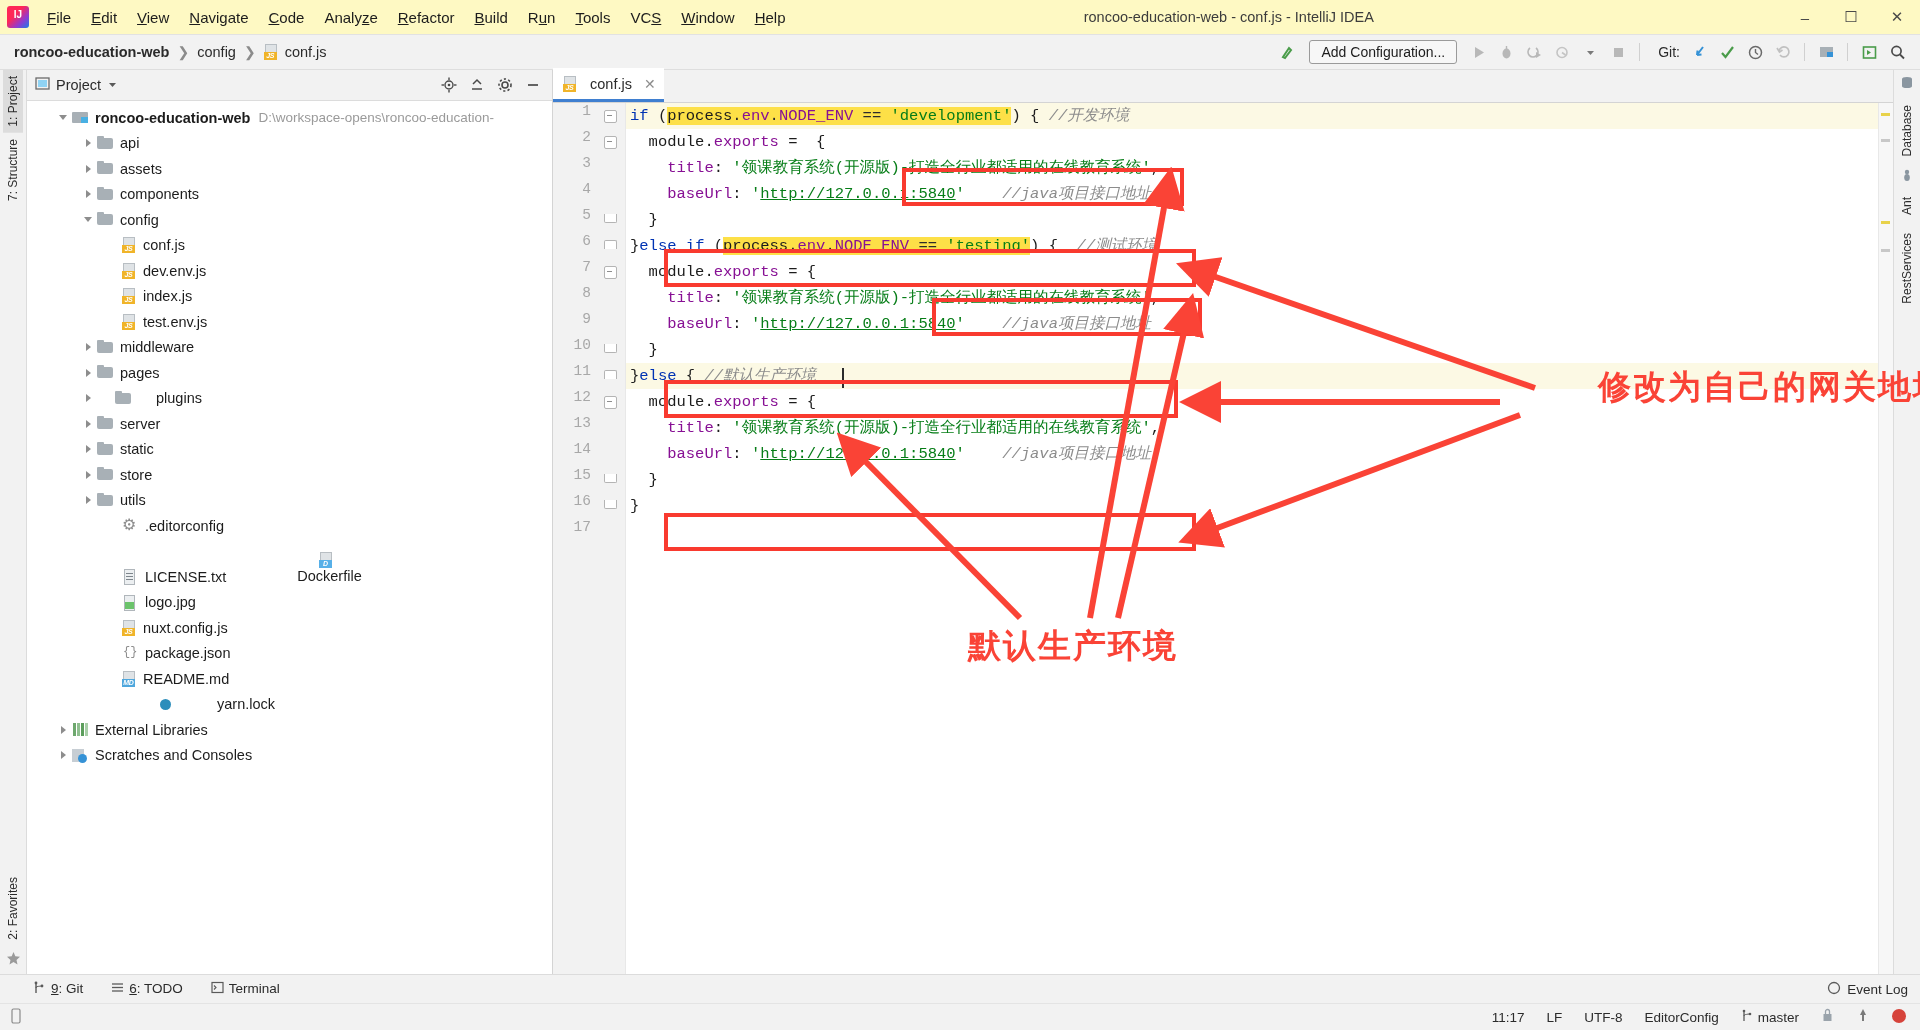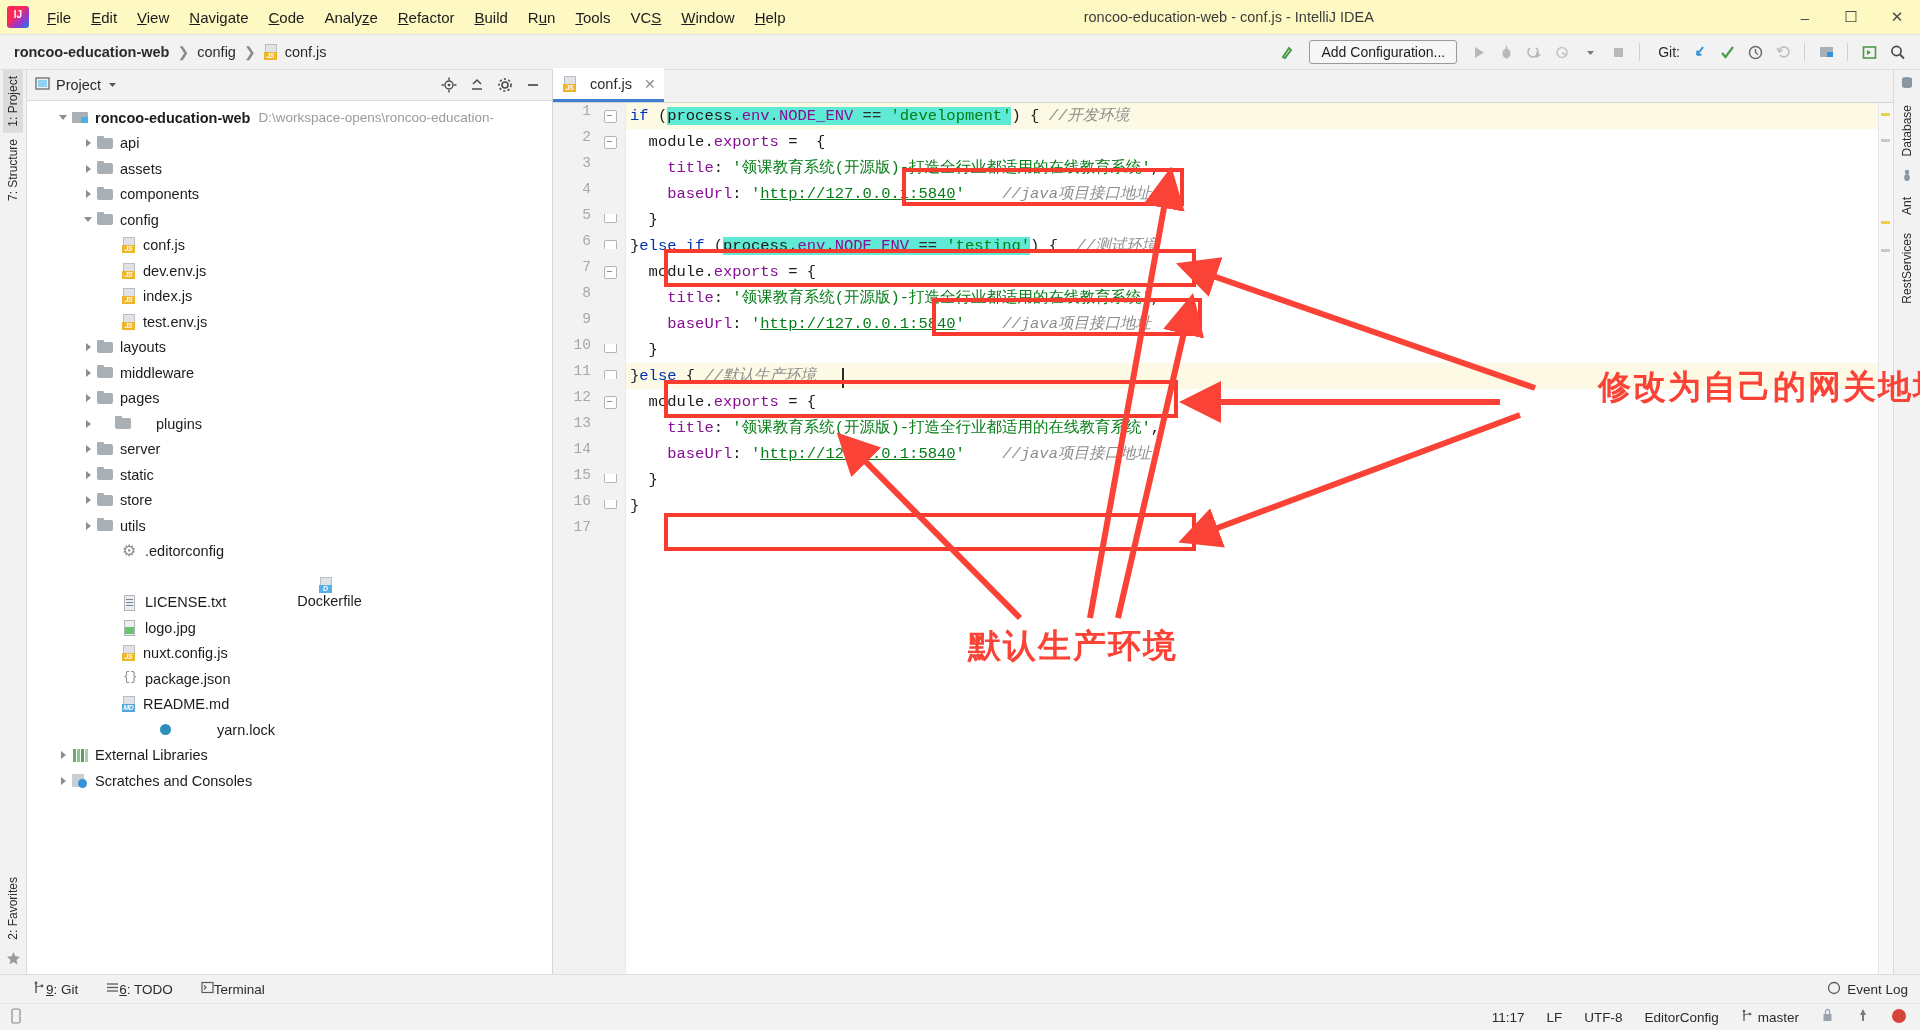--- a/index.html
+++ b/index.html
@@ -140,36 +140,36 @@
   .codearea{flex:1;position:relative;overflow:hidden;font-family:"Liberation Mono",monospace;
     font-size:15.5px;line-height:26px;}
   .codeline{position:absolute;left:0;white-space:pre;height:26px;line-height:26px;}
   .hl-line{position:absolute;left:0;right:0;height:26px;background:#fcf9e4;}
   .kw{color:#0033b3;font-weight:normal;}
   .prop{color:#871094;}
   .ident{color:#1c1c1c;}
   .str{color:#067d17;}
   .cmt{color:#8c8c8c;font-style:italic;}
   .urlstr{color:#067d17;text-decoration:underline;}
-  .hlbg{background:#5eead4;}
+  .hlbg{background:#fde047;}
 
   
   .markerbar{width:14px;flex:none;background:#f7f7f7;border-left:1px solid #e8e8e8;position:relative;}
   .mk{position:absolute;right:3px;width:9px;height:3px;}
 
   
   .ovl{position:absolute;pointer-events:none;}
   .rbox{border:4px solid #f93a2f;box-sizing:border-box;}
   .rtext{color:#fa4336;font-size:30px;font-weight:bold;letter-spacing:2px;white-space:nowrap;}
   .rsvg{position:absolute;left:0;top:0;}
 
   
   .toolbar-bottom{height:28px;background:#f2f2f2;border-top:1px solid #dcdcdc;display:flex;
     align-items:center;flex:none;padding-left:28px;gap:18px;font-size:13.5px;}
-  .tb-item{display:flex;align-items:center;padding:2px 5px;}
+  .tb-item{display:flex;align-items:flex-start;gap:5px;padding:2px 5px;}
   .tb-right{margin-left:auto;display:flex;align-items:center;gap:6px;padding-right:12px;}
   .statusbar{height:26px;background:#f2f2f2;display:flex;align-items:center;flex:none;
     border-top:1px solid #e4e4e4;padding:0 10px;font-size:13.5px;color:#2b2b2b;}
   .sb-right{margin-left:auto;display:flex;align-items:center;gap:14px;}
   .sb-item{padding:1px 4px;}
   .dot-red{width:14px;height:14px;border-radius:50%;background:#d6433b;display:inline-block;}
 </style>
 </head>
 <body>
 
@@ -417,25 +417,20 @@
           <div class="node" style="padding-left: 80px;">
             <span class="arrow "></span>
             <span class="nico ic-file">
               <i class="ic-badge bg-js">JS</i>
             </span>
             <span class="nlabel">test.env.js</span>
           </div>
           <div class="node" style="padding-left: 55px;">
             <span class="arrow closed"></span>
             <span class="nico ic-folder"></span>
-            <span class="nlabel">layouts</span>
-          </div>
-          <div class="node" style="padding-left: 55px;">
-            <span class="arrow closed"></span>
-            <span class="nico ic-folder"></span>
             <span class="nlabel">middleware</span>
           </div>
           <div class="node" style="padding-left: 55px;">
             <span class="arrow closed"></span>
             <span class="nico ic-folder"></span>
             <span class="nlabel">pages</span>
           </div>
           <div class="node" style="padding-left: 55px; gap: 18px;">
             <span class="arrow closed"></span>
             <span class="nico ic-folder"></span>

